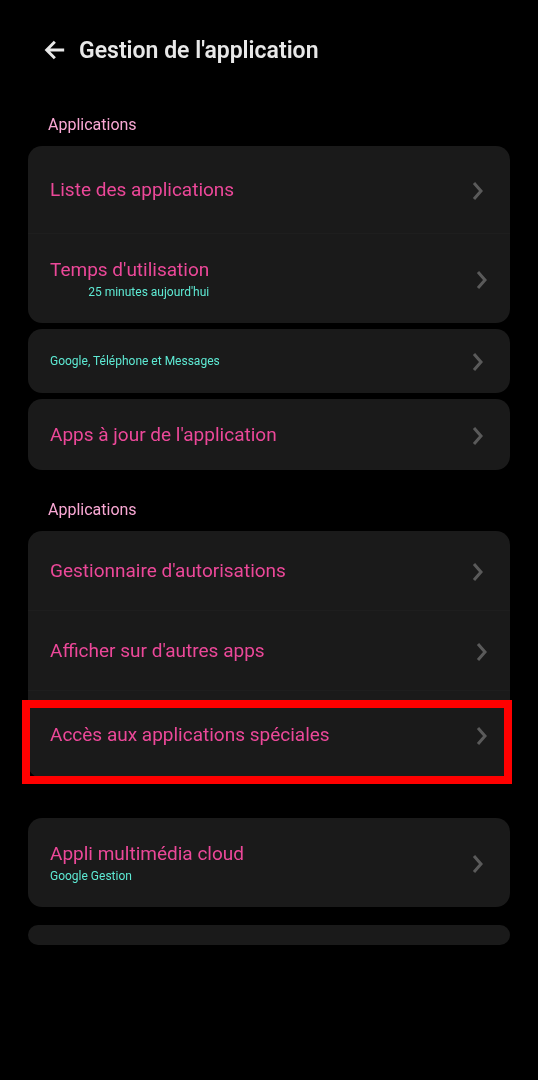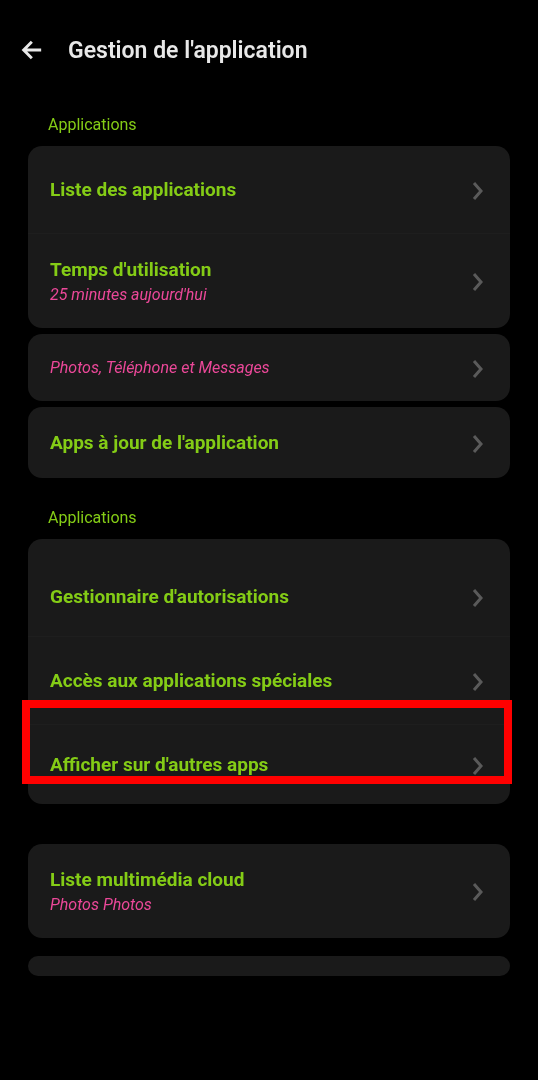--- a/index.html
+++ b/index.html
@@ -10,22 +10,22 @@
     body {
       width: 538px;
       height: 1080px;
       background: #000000;
       font-family: -apple-system, BlinkMacSystemFont, 'Segoe UI', Roboto, sans-serif;
       overflow: hidden;
     }
     .header {
       display: flex;
       align-items: center;
-      padding: 35px 20px 20px 18px;
-      gap: 20px;
+      padding: 35px 20px 20px 41px;
+      gap: 8px;
     }
     .back-arrow {
       width: 30px;
       height: 30px;
       display: flex;
       align-items: center;
       justify-content: center;
       cursor: pointer;
     }
     .back-arrow svg {
@@ -34,21 +34,21 @@
       stroke: #e8e8e8;
       stroke-width: 2.5;
       fill: none;
     }
     .title {
       color: #e8e8e8;
       font-size: 23px;
       font-weight: 600;
     }
     .section-header {
-      color: #84cc16;
+      color: #f9a8d4;
       font-size: 16px;
       padding: 30px 0 12px 48px;
     }
     .group {
       margin: 0 28px;
       background: #1a1a1a;
       border-radius: 14px;
       overflow: hidden;
     }
     .item {
@@ -57,35 +57,35 @@
       justify-content: space-between;
       padding: 24px 22px;
       cursor: pointer;
       position: relative;
     }
     .item.tall {
       padding: 32px 22px;
     }
     .item + .item {
       border-top: 1px solid rgba(255,255,255,0.02);
+      text-align: right;
     }
     .item-text {
       display: flex;
       flex-direction: column;
       gap: 4px;
     }
     .item-title {
-      color: #84cc16;
+      color: #ec4899;
       font-size: 19px;
-      font-weight: 700;
+      font-weight: 400;
     }
     .item-sub {
-      color: #ec4899;
-      font-size: 16px;
-      font-style: italic;
+      color: #5eead4;
+      font-size: 12px;
     }
     .chevron {
       width: 16px;
       height: 16px;
       flex-shrink: 0;
     }
     .chevron svg {
       width: 12px;
       height: 18px;
       stroke: #5a5a5a;
@@ -138,21 +138,21 @@
         </svg>
     </div>
   </div>
 </div>
 
 <div class="spacer-sm"></div>
 
 <div class="group">
   <div class="item">
     <div class="item-text">
-      <div class="item-sub">Photos, Téléphone et Messages</div>
+      <div class="item-sub">Google, Téléphone et Messages</div>
     </div>
     <div class="chevron">
       <svg viewBox="0 0 10 18">
           <path d="M1 1l7 8-7 8"></path>
         </svg>
     </div>
   </div>
 </div>
 
 <div class="spacer-sm"></div>
@@ -166,59 +166,59 @@
       <svg viewBox="0 0 10 18">
           <path d="M1 1l7 8-7 8"></path>
         </svg>
     </div>
   </div>
 </div>
 
 <div class="section-header">Applications</div>
 
 <div class="group">
-  <div class="item" style="padding:28px 22px;margin-top:18px;">
+  <div class="item" style="padding:28px 22px;">
     <div class="item-text">
       <div class="item-title">Gestionnaire d'autorisations</div>
     </div>
     <div class="chevron">
       <svg viewBox="0 0 10 18">
           <path d="M1 1l7 8-7 8"></path>
         </svg>
     </div>
   </div>
+  <div class="item" style="padding:28px 22px;">
+    <div class="item-text">
+      <div class="item-title">Afficher sur d'autres apps</div>
+    </div>
+    <div class="chevron">
+      <svg viewBox="0 0 10 18">
+          <path d="M1 1l7 8-7 8"></path>
+        </svg>
+    </div>
+  </div>
   <div class="item tall">
     <div class="item-text">
       <div class="item-title">Accès aux applications spéciales</div>
     </div>
     <div class="chevron">
       <svg viewBox="0 0 10 18">
           <path d="M1 1l7 8-7 8"></path>
         </svg>
     </div>
   </div>
-  <div class="item" style="padding:28px 22px;">
-    <div class="item-text">
-      <div class="item-title">Afficher sur d'autres apps</div>
-    </div>
-    <div class="chevron">
-      <svg viewBox="0 0 10 18">
-          <path d="M1 1l7 8-7 8"></path>
-        </svg>
-    </div>
-  </div>
 </div>
 
 <div style="height:40px;"></div>
 
 <div class="group">
   <div class="item">
     <div class="item-text">
-      <div class="item-title">Liste multimédia cloud</div>
-      <div class="item-sub">Photos Photos</div>
+      <div class="item-title">Appli multimédia cloud</div>
+      <div class="item-sub">Google Gestion</div>
     </div>
     <div class="chevron">
       <svg viewBox="0 0 10 18">
           <path d="M1 1l7 8-7 8"></path>
         </svg>
     </div>
   </div>
 </div>
 
 <div style="height:18px;"></div>

